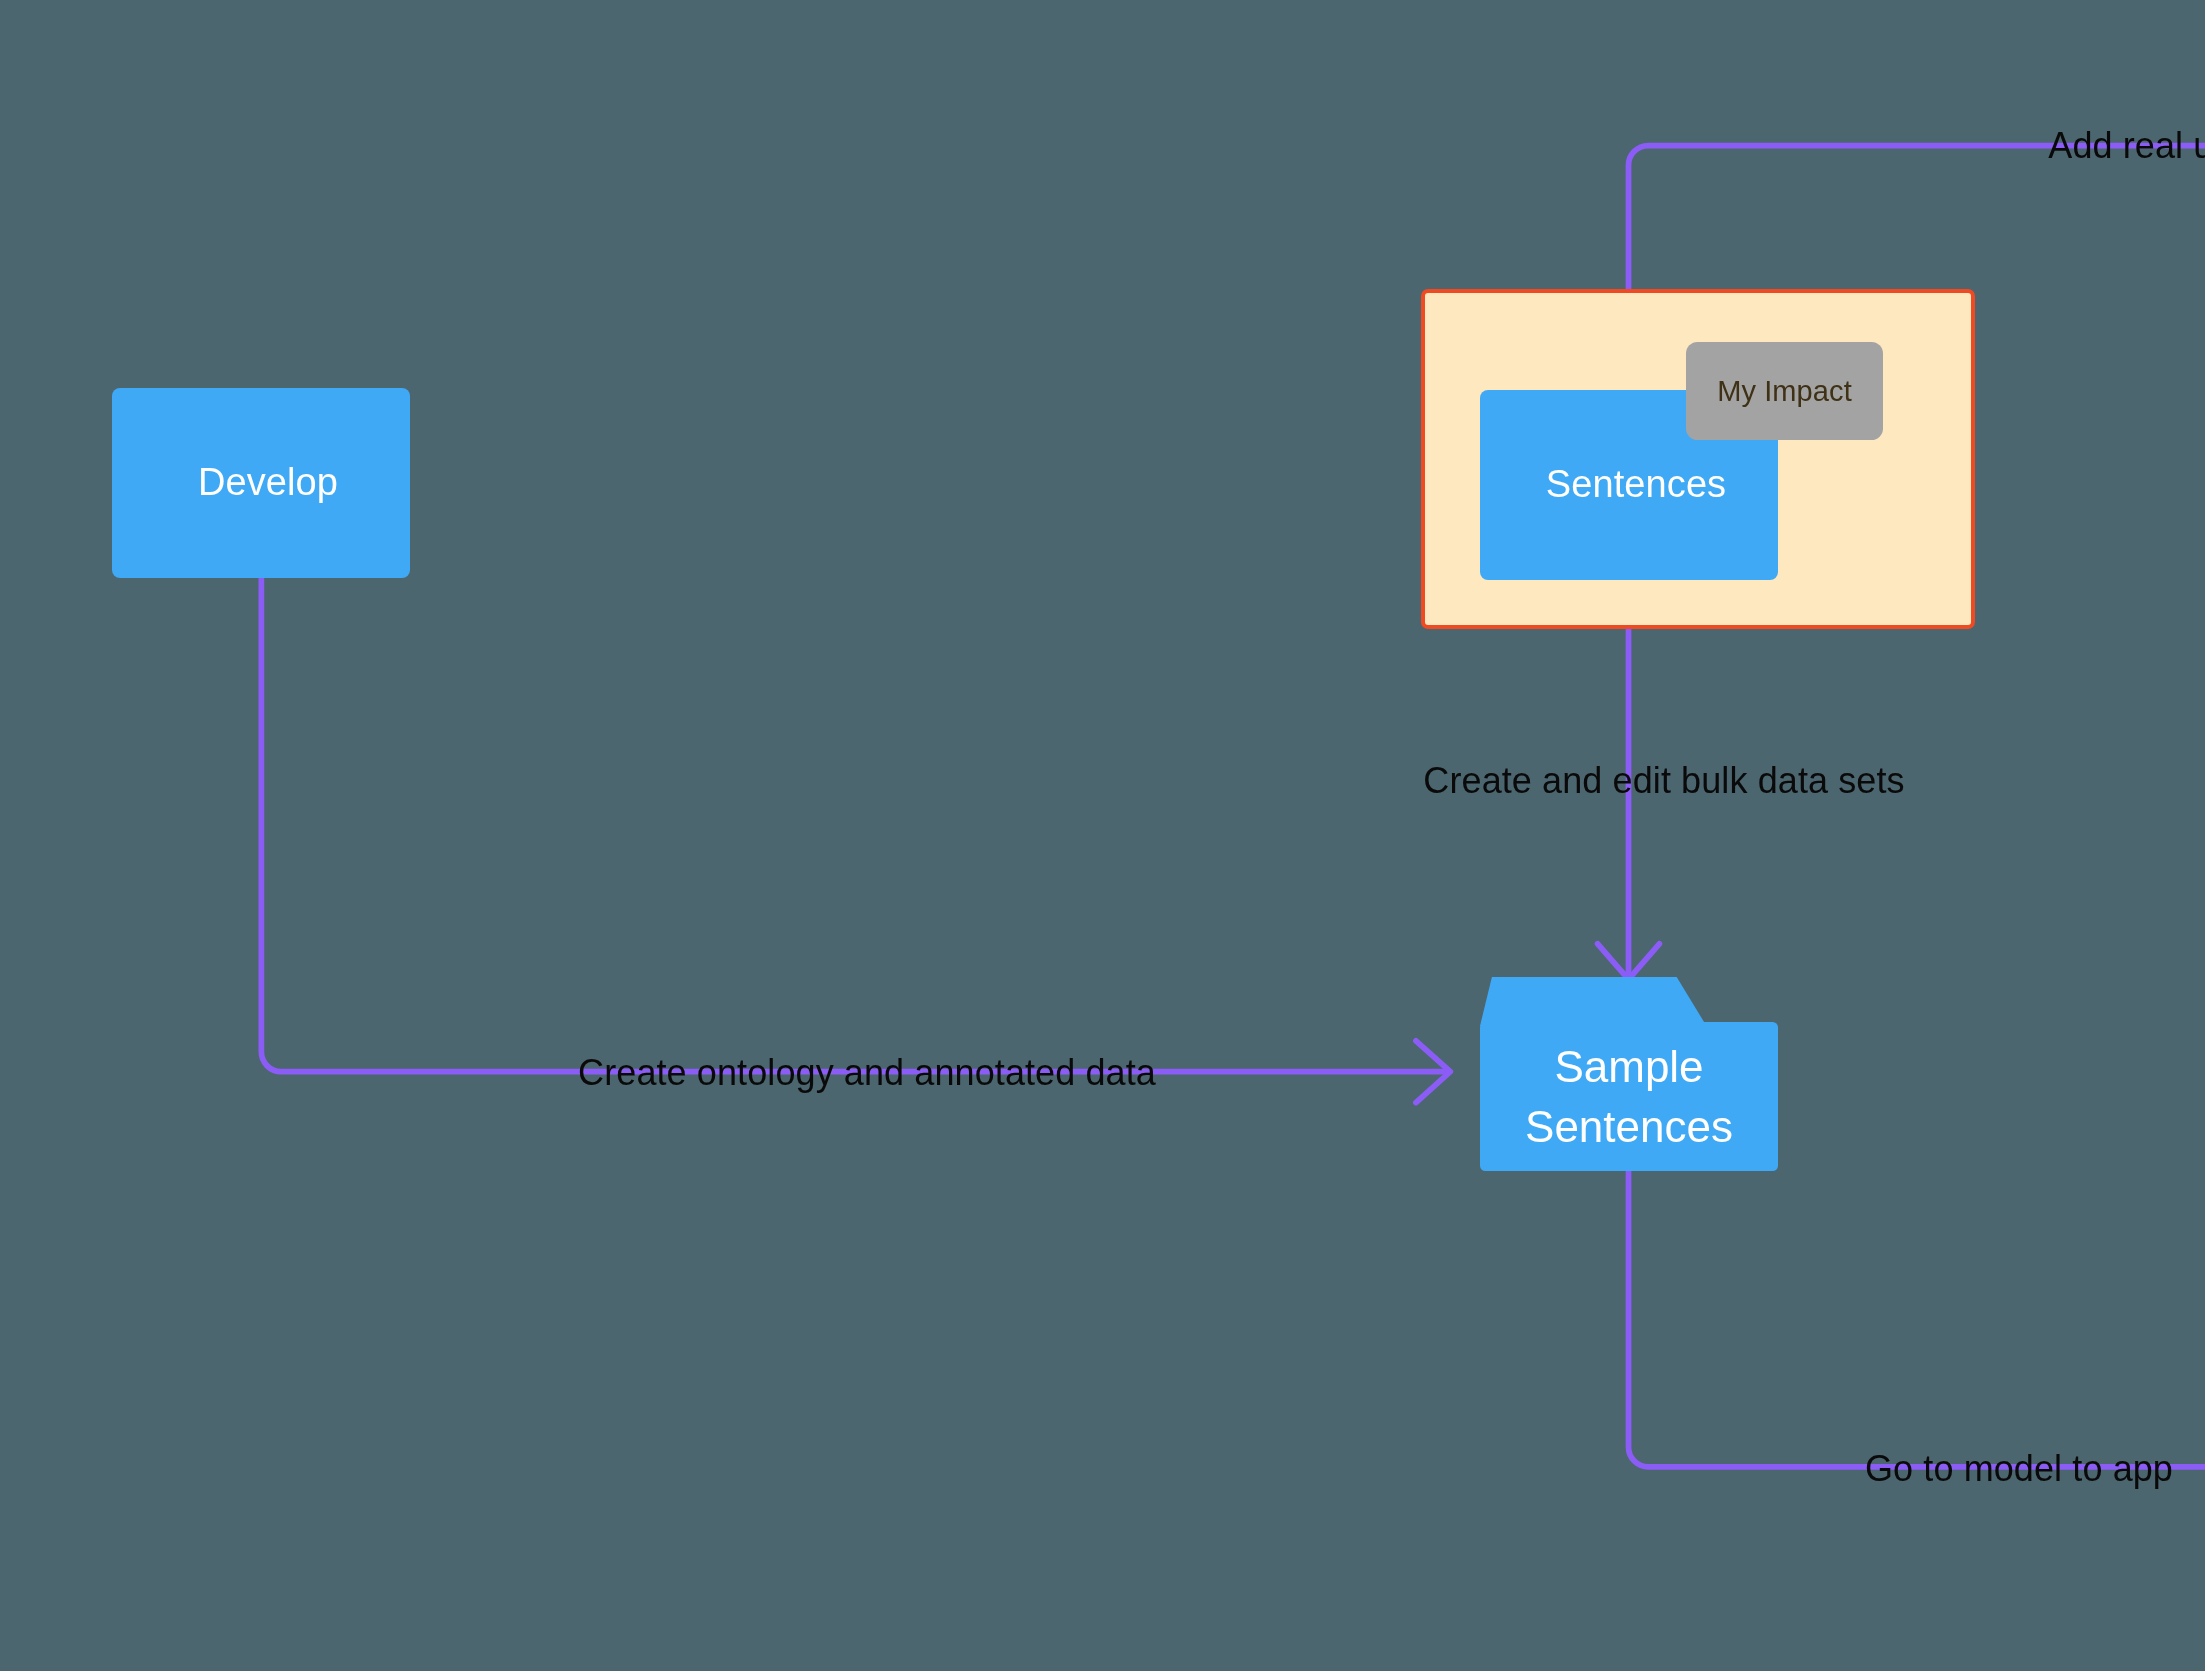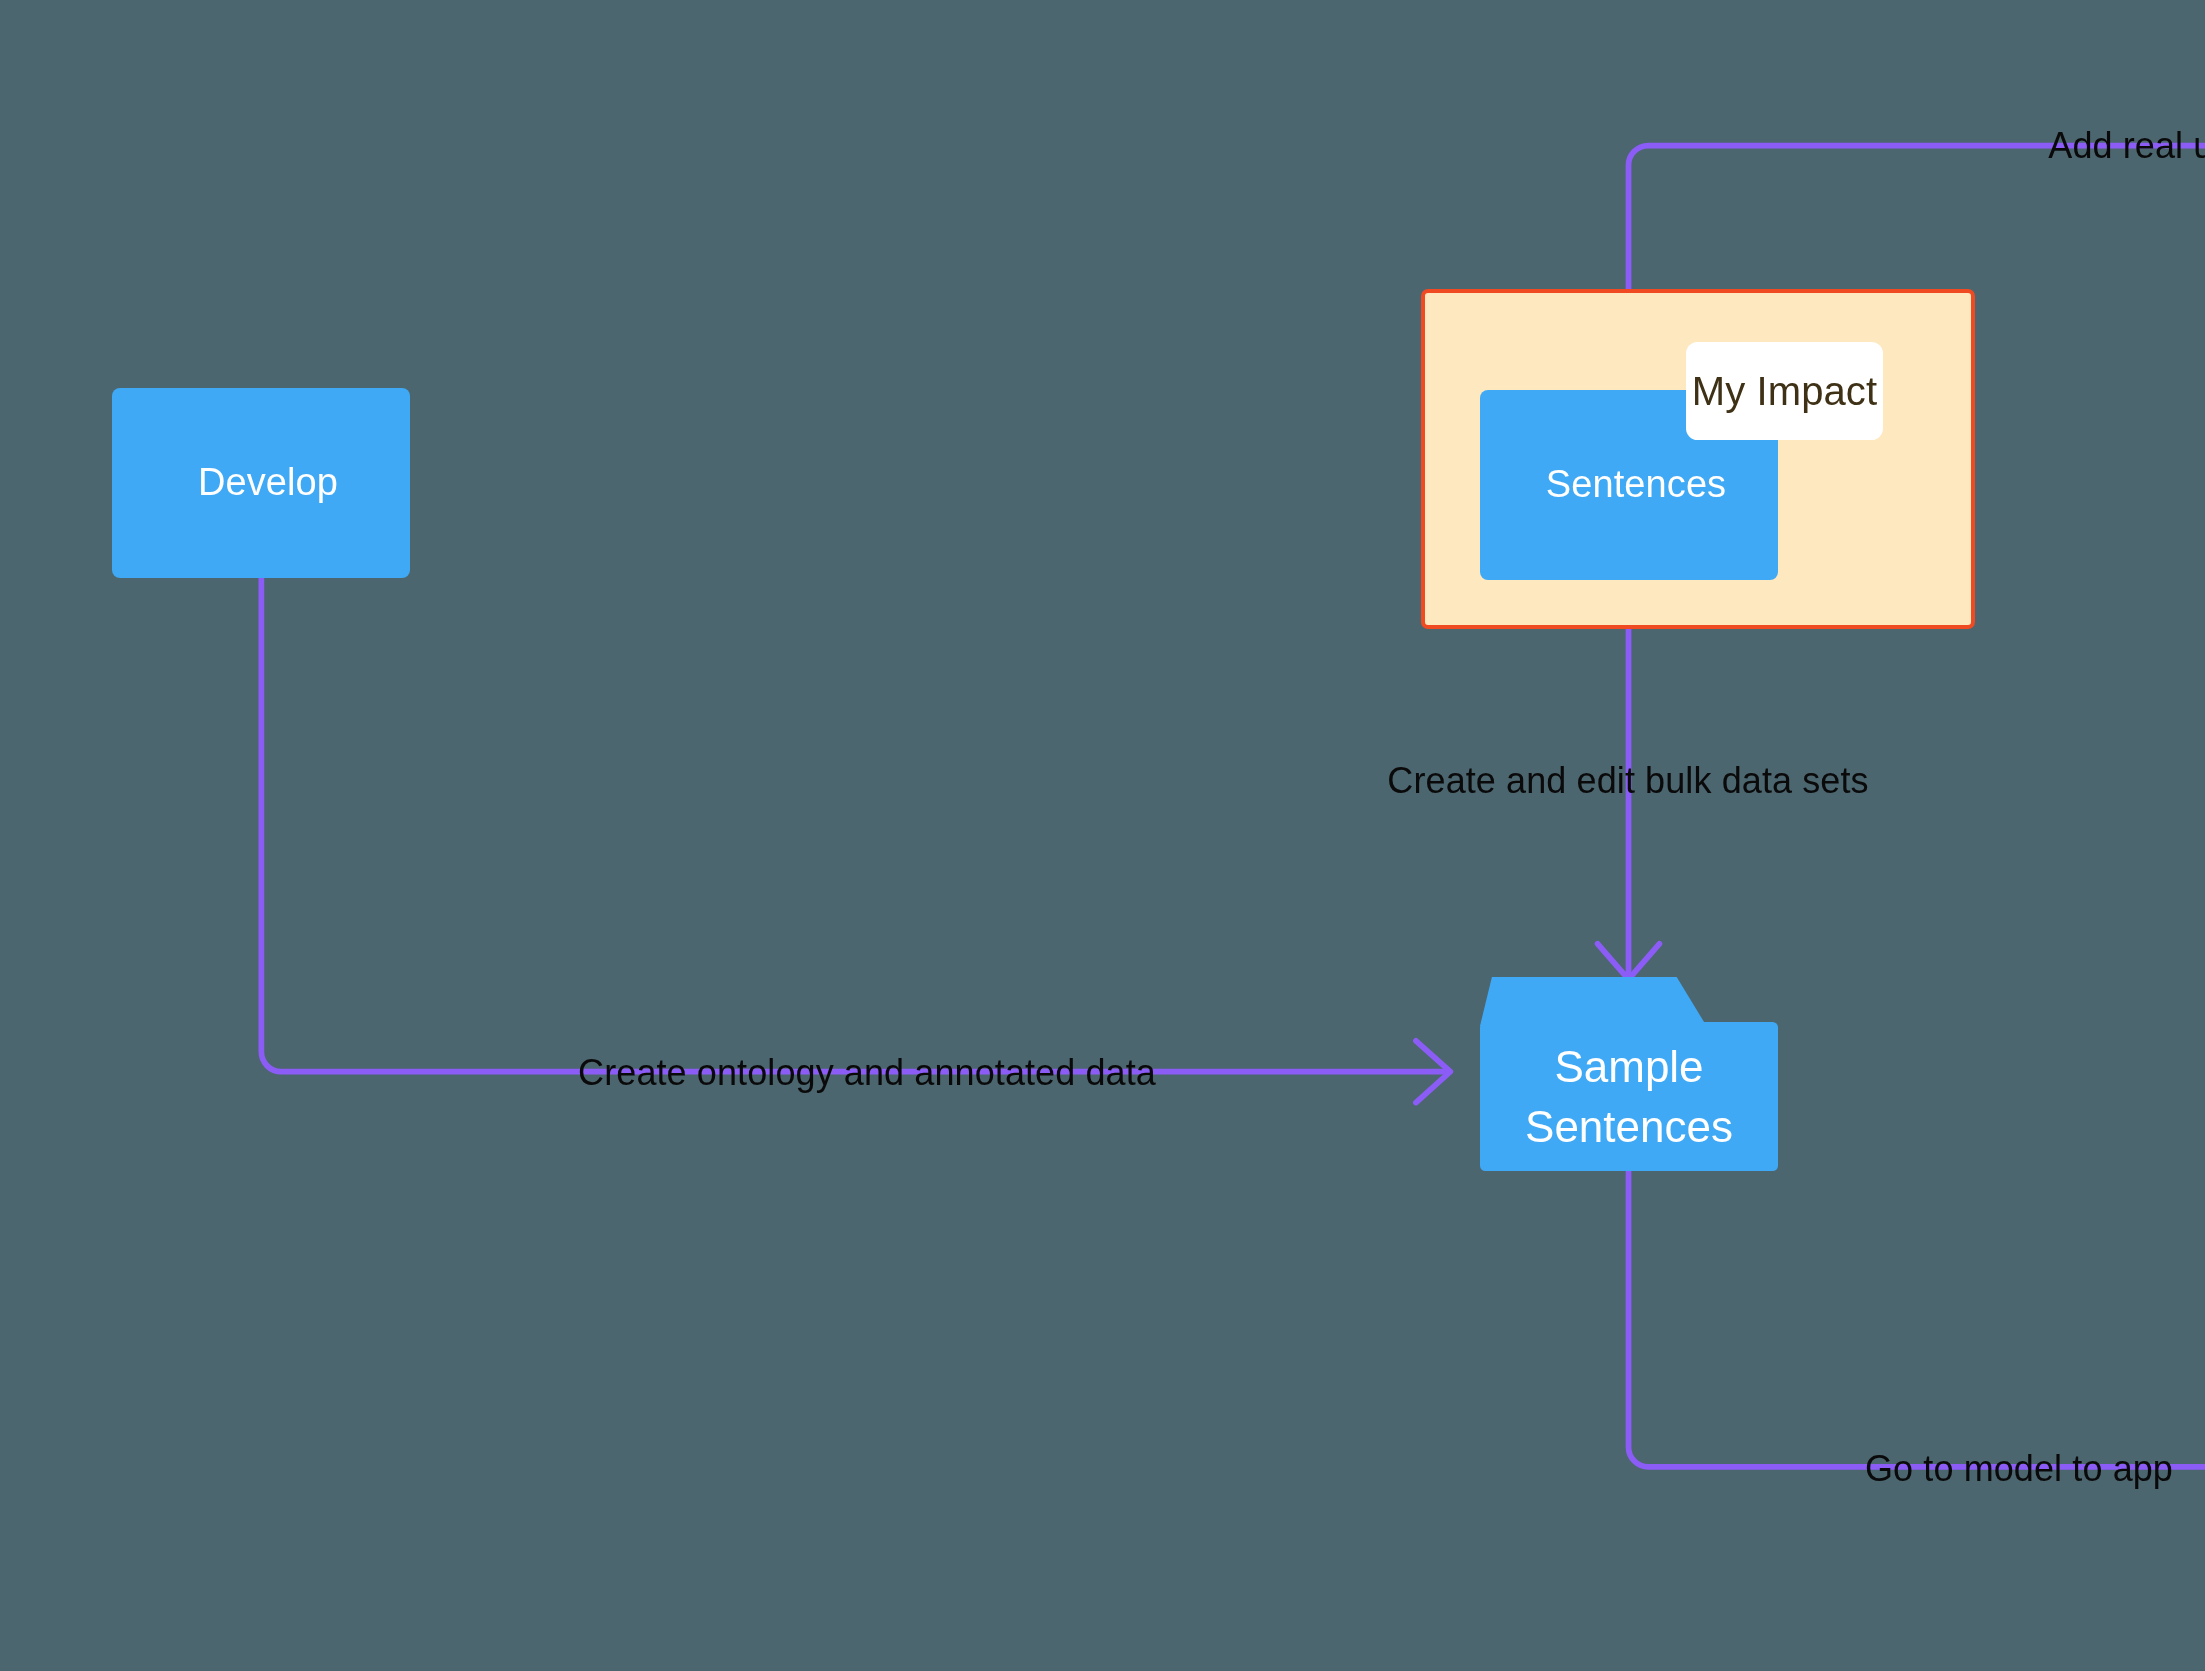--- a/index.html
+++ b/index.html
@@ -49,27 +49,27 @@
     box-sizing: border-box;
     background: #FDE8C0;
     border: 4px solid #F04A23;
     border-radius: 7px;
   }
 
   
   .badge {
     position: absolute;
     box-sizing: border-box;
-    background: #ffffff;
+    background: #a3a3a3;
     color: #3E3116;
     border-radius: 11.5px;
     display: flex;
     align-items: center;
     justify-content: center;
-    font-size: 40px;
+    font-size: 29px;
     letter-spacing: 0.1px;
   }
 
   
   .folder {
     position: absolute;
   }
   .folder-tab {
     position: absolute;
     left: 0;
@@ -167,20 +167,20 @@
   </div>
 
   <div class="folder" style="left:1480px; top:977px; width:298px; height:194px;">
     <div class="folder-tab" style="height:49px;"></div>
     <div class="folder-body" style="top:45px; height:149px;">Sample
 Sentences</div>
   </div>
 
   <div class="edge-label centered" style="left:2312px; top:146px;">Add real user data to NLU model</div>
 
-  <div class="edge-label centered" style="left:1628px; top:781px;">Create and edit bulk data sets</div>
+  <div class="edge-label centered" style="left:1664px; top:781px;">Create and edit bulk data sets</div>
 
   <div class="edge-label centered" style="left:867px; top:1073px;">Create ontology and annotated data</div>
 
   <div class="edge-label centered" style="left:2019px; top:1469px;">Go to model to app</div>
 
 </div>
 
 
 </body></html>

